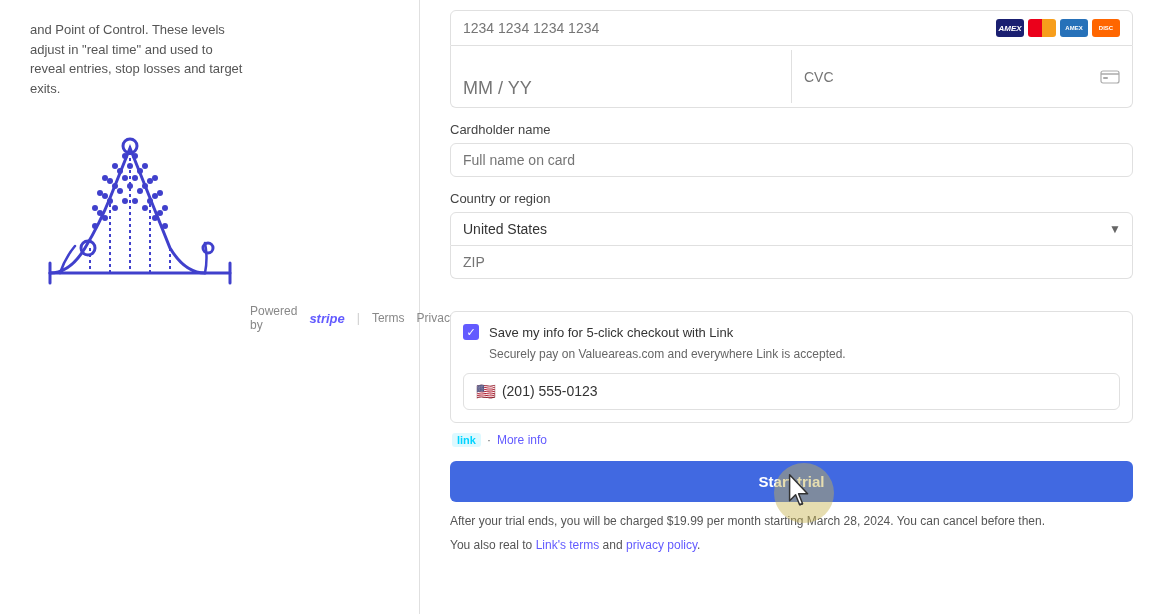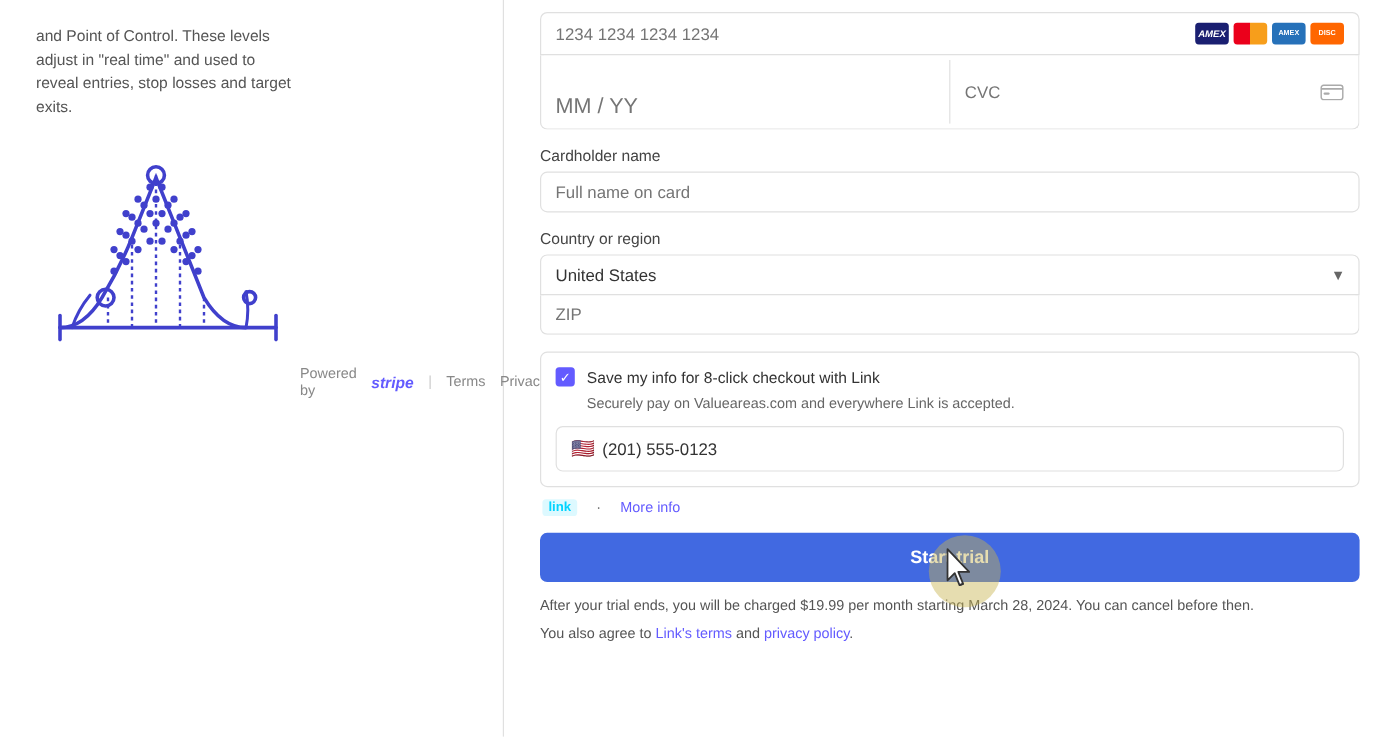--- a/index.html
+++ b/index.html
@@ -210,21 +210,21 @@
     .zip-input {
       width: 100%;
       border: 1px solid #e0e0e0;
       border-top: none;
       border-radius: 0 0 6px 6px;
       padding: 8px 12px;
       font-size: 14px;
       color: #999;
       outline: none;
       background: #fff;
-      margin-bottom: 14px;
+      margin-bottom: 32px;
     }
 
     .save-info-box {
       border: 1px solid #e0e0e0;
       border-radius: 6px;
       padding: 12px;
       margin-bottom: 10px;
       background: #fff;
     }
 
@@ -285,21 +285,21 @@
       outline: none;
       font-size: 14px;
       color: #333;
       background: transparent;
       flex: 1;
     }
 
     .link-info-row {
       display: flex;
       align-items: center;
-      gap: 16px;
+      gap: 6px;
       margin-bottom: 14px;
       padding: 0 2px;
       font-size: 12px;
       color: #666;
     }
 
     .link-logo {
       font-size: 11px;
       font-weight: 700;
       color: #00d4ff;
@@ -496,21 +496,21 @@
     </select>
     <span class="select-arrow">▼</span>
   </div>
   <input class="zip-input" type="text" placeholder="ZIP" style="">
 
   <div class="save-info-box">
     <div class="save-info-header">
       <div class="checkbox">
         <span class="checkbox-check">✓</span>
       </div>
-      <span class="save-info-label">Save my info for 8-click checkout with Link</span>
+      <span class="save-info-label">Save my info for 5-click checkout with Link</span>
     </div>
     <p class="save-info-desc">Securely pay on Valueareas.com and everywhere Link is accepted.</p>
     <div class="phone-row">
       <span class="flag-emoji">🇺🇸</span>
       <input class="phone-input" type="tel" value="(201) 555-0123" style="">
     </div>
   </div>
 
   <div class="link-info-row">
     <span class="link-logo">link</span>
@@ -525,15 +525,15 @@
       <svg width="32" height="38" viewBox="0 0 32 38" fill="none">
         <path d="M4 2 L4 28 L10 22 L14 32 L17 31 L13 21 L22 21 Z" fill="white" stroke="#333" stroke-width="1.5" stroke-linejoin="round"></path>
         <line x1="17" y1="31" x2="14" y2="32" stroke="#333" stroke-width="1.5"></line>
       </svg>
     </div>
   </button>
 
   <p class="trial-note">After your trial ends, you will be charged $19.99 per month starting March 28, 2024. You can cancel before then.</p>
 
   <p class="trial-agree">
-    <span>You also agree to </span><a href="#">Link's terms</a><span> and </span><a href="#">privacy policy</a><span>.</span>
+    <span>You also real to </span><a href="#">Link's terms</a><span> and </span><a href="#">privacy policy</a><span>.</span>
   </p>
 </div>
 
 </body></html>

